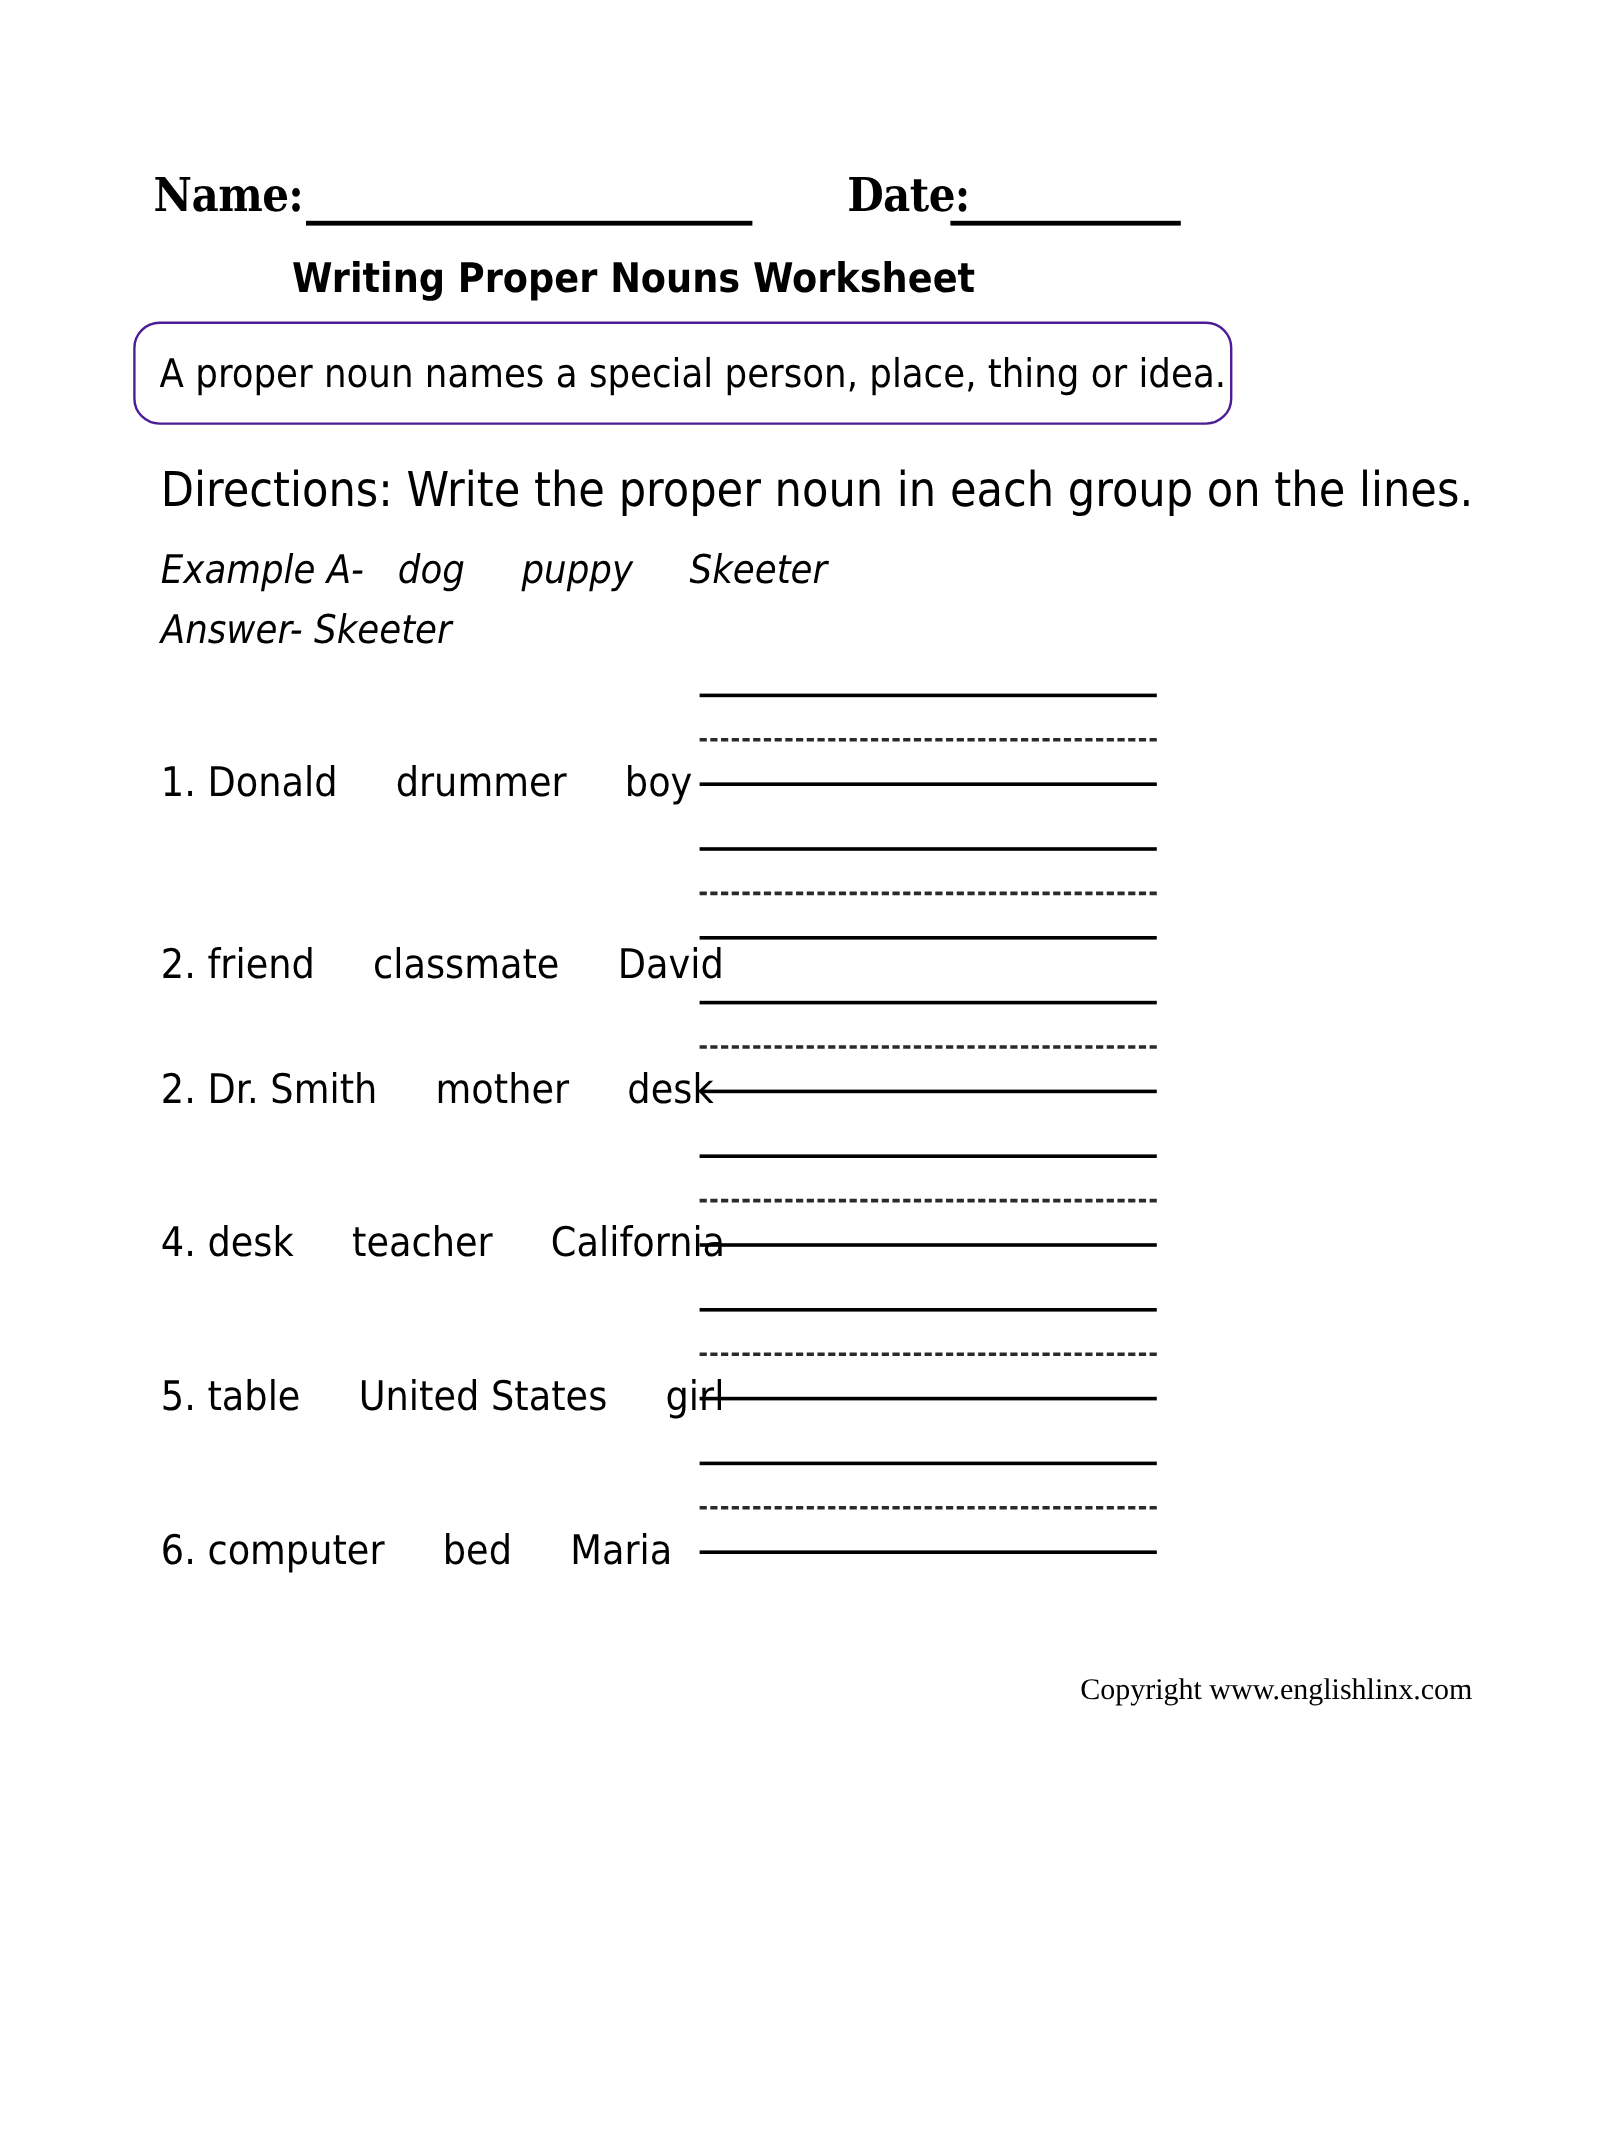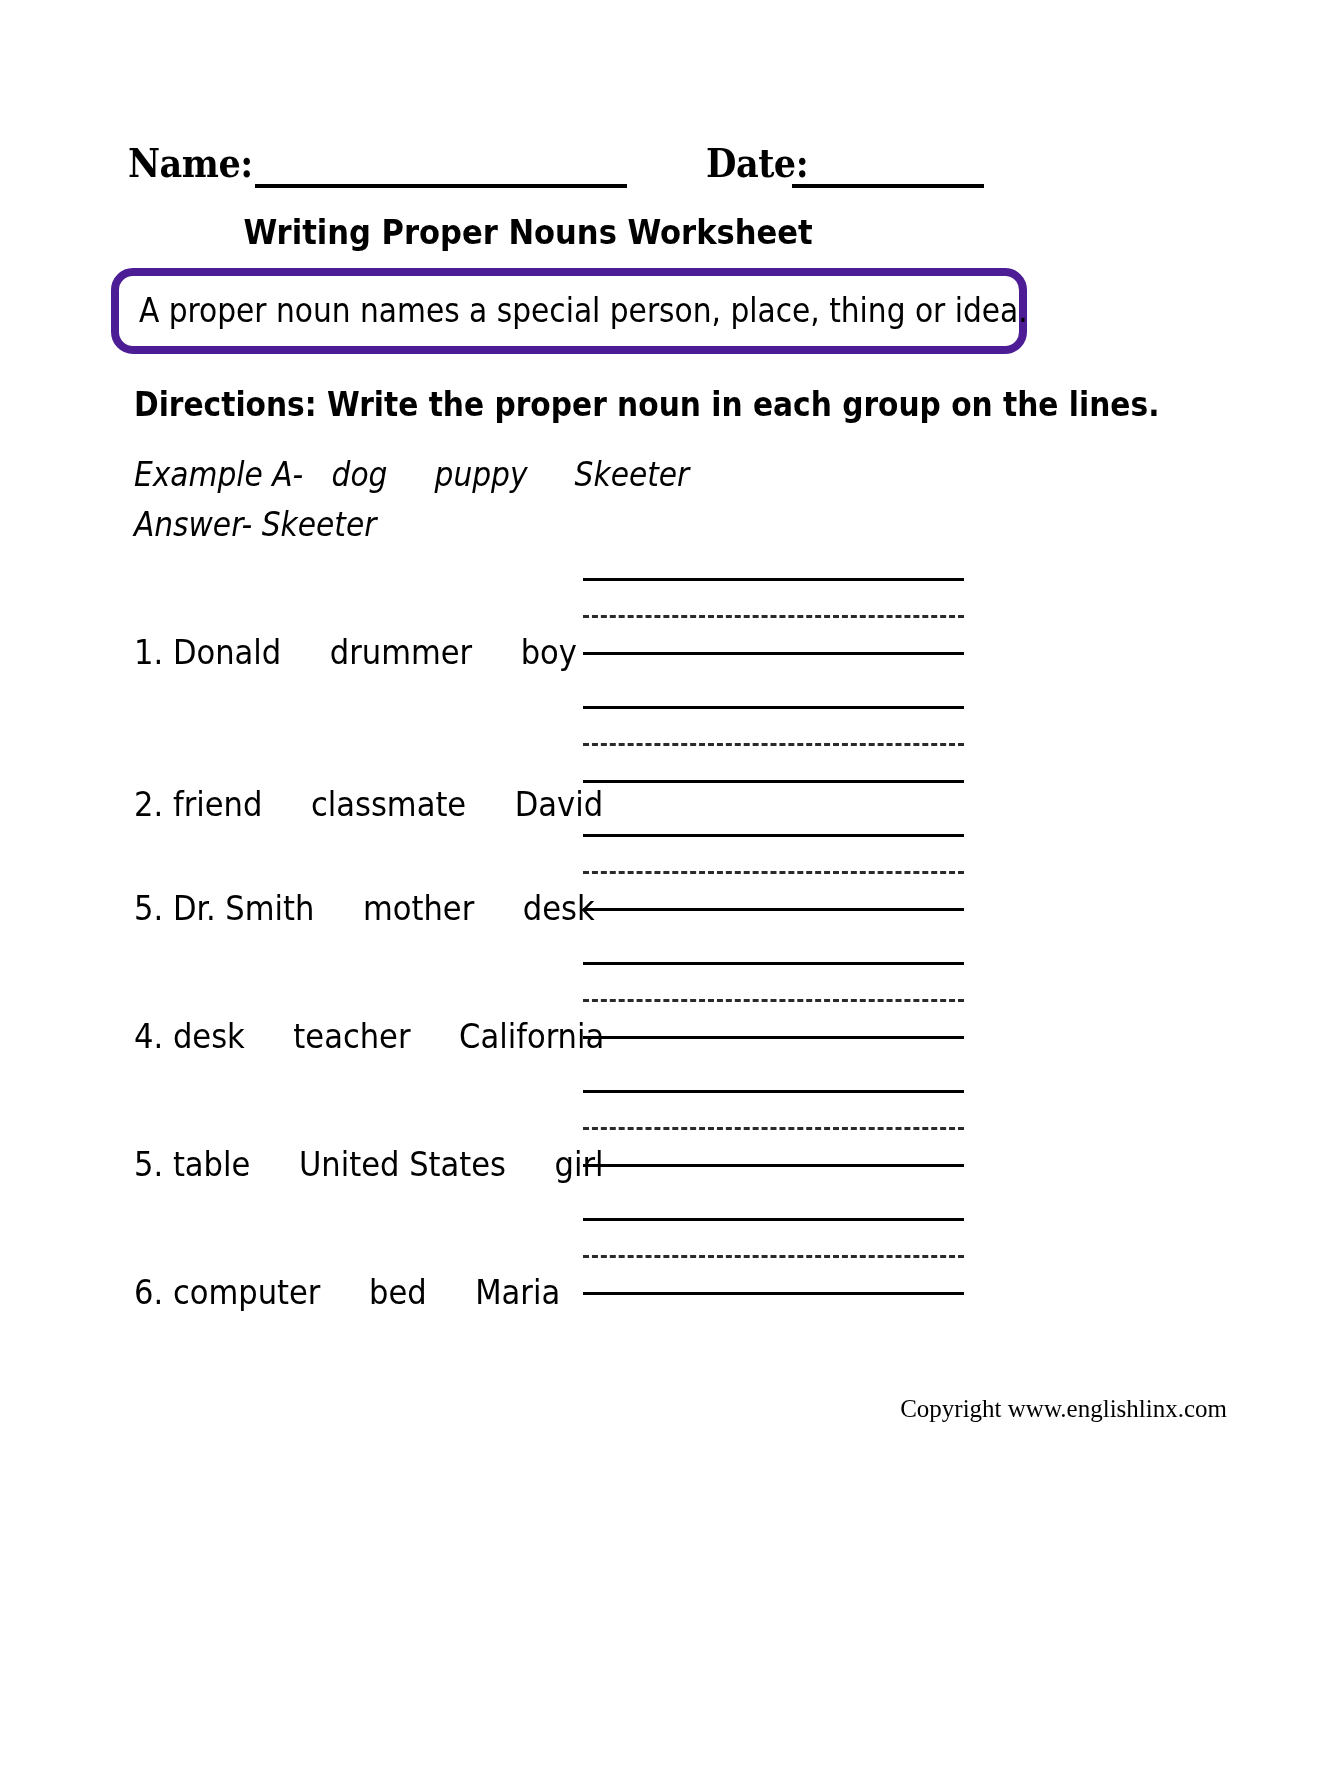--- a/index.html
+++ b/index.html
@@ -65,43 +65,42 @@
     line-height: 1.15;
   }
 
   
   .def-box {
     position: absolute;
     left: 111px;
     top: 268px;
     width: 916px;
     height: 86px;
-    border: 8px solid #4c1d95;
+    border: 2px solid #4c1d95;
     border-radius: 22px;
     box-sizing: border-box;
   }
   .def-text {
     position: absolute;
     left: 20px;
     top: 50%;
     transform: translateY(-50%);
     font-size: 33px;
     line-height: 1.2;
     white-space: nowrap;
   }
 
   
   .directions {
     position: absolute;
     left: 134px;
     top: 385px;
-    font-size: 33px;
+    font-size: 40px;
     line-height: 1.2;
     white-space: nowrap;
-    font-weight: bold;
   }
 
   
   .example-line {
     position: absolute;
     left: 134px;
     font-style: italic;
     font-size: 33px;
     line-height: 1.2;
     white-space: pre;
@@ -192,21 +191,21 @@
     <span class="wl solid" style="top:1090px"></span>
     <span class="wl dashed" style="top:1127px"></span>
     <span class="wl solid" style="top:1164px"></span>
 
     <span class="wl solid" style="top:1218px"></span>
     <span class="wl dashed" style="top:1255px"></span>
     <span class="wl solid" style="top:1292px"></span>
 
     <div class="q-text" style="top:652px">1. Donald     drummer     boy</div>
     <div class="q-text" style="top:804px">2. friend     classmate     David</div>
-    <div class="q-text" style="top:908px">5. Dr. Smith     mother     desk</div>
+    <div class="q-text" style="top:908px">2. Dr. Smith     mother     desk</div>
     <div class="q-text" style="top:1036px">4. desk     teacher     California</div>
     <div class="q-text" style="top:1164px">5. table     United States     girl</div>
     <div class="q-text" style="top:1292px">6. computer     bed     Maria</div>
   </div>
 
   <div class="copyright">Copyright www.englishlinx.com</div>
 
 </div>
 
 </body></html>

